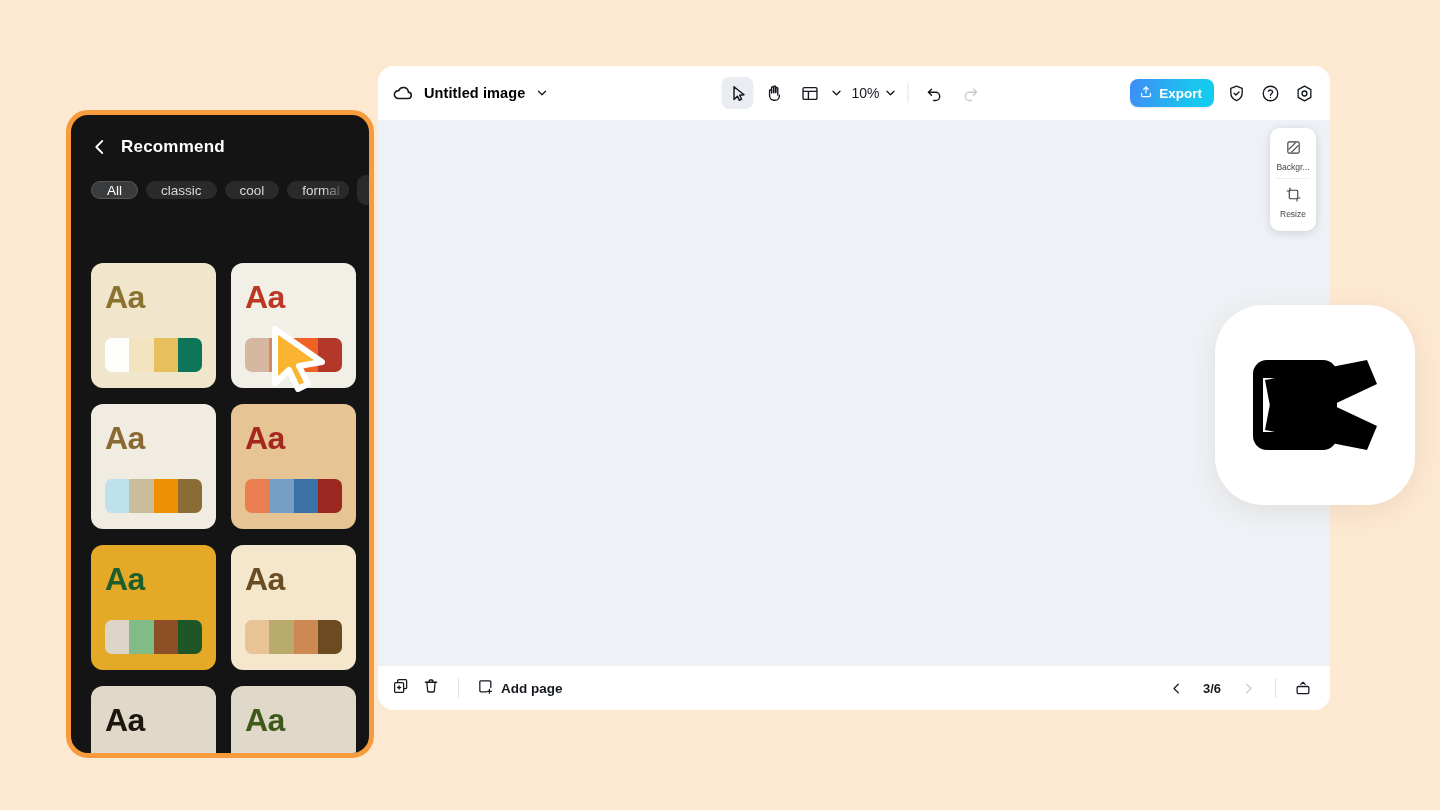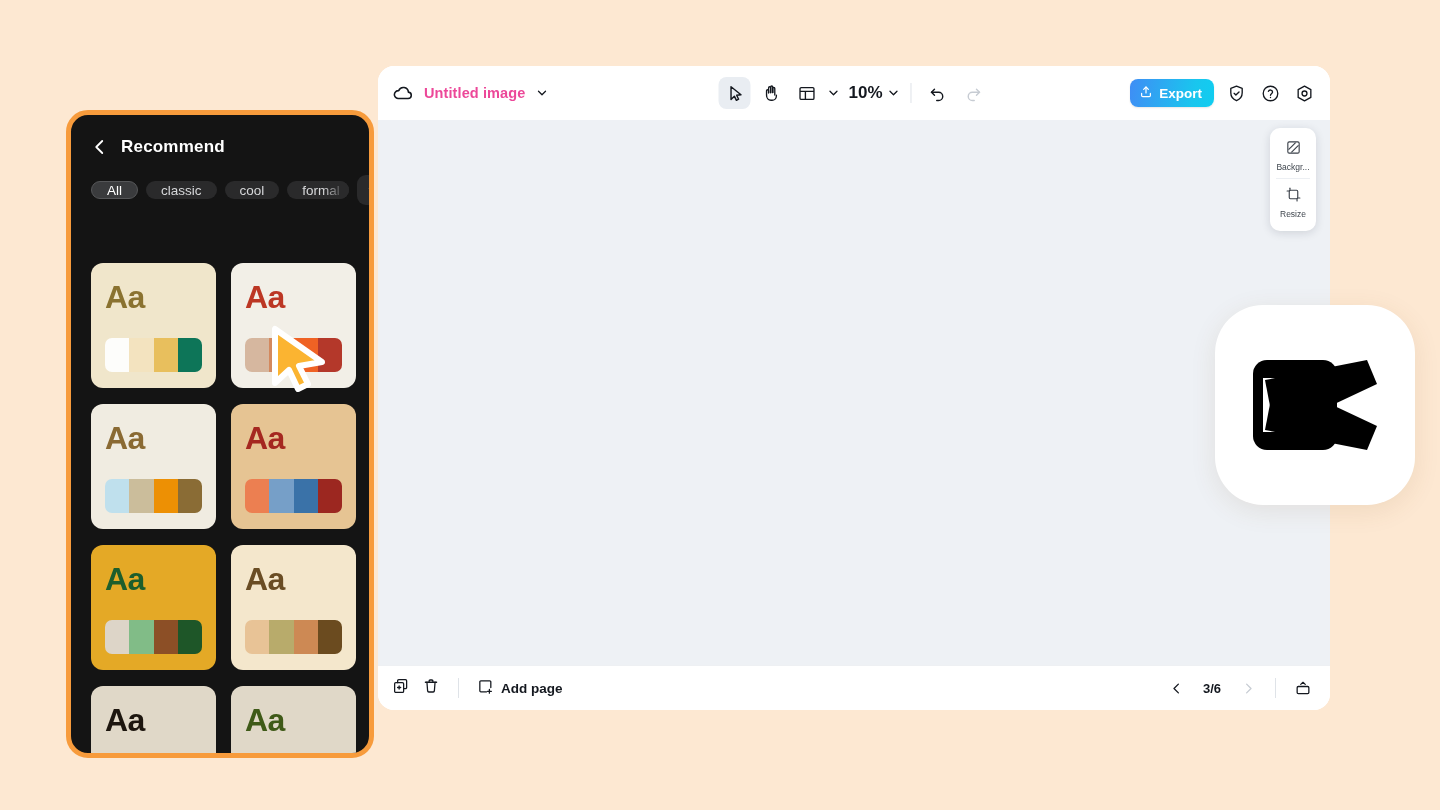--- a/index.html
+++ b/index.html
@@ -28,32 +28,32 @@
     background: #ffffff;
     display: flex; align-items: center;
     padding: 0 14px;
   }
   .tb-left { display: flex; align-items: center; gap: 10px; }
   .tb-center { position: absolute; left: 50%; transform: translateX(-50%);
                display: flex; align-items: center; gap: 4px; }
   .tb-right { margin-left: auto; display: flex; align-items: center; gap: 10px; }
 
   .cloud-icon { width: 22px; height: 22px; display: block; }
-  .doc-title { font-size: 14.5px; font-weight: 700; color: #ec4899; letter-spacing: .1px; }
+  .doc-title { font-size: 14.5px; font-weight: 700; color: #000000; letter-spacing: .1px; }
   .chev { width: 14px; height: 14px; display: block; }
 
   .tool-btn {
     width: 32px; height: 32px; border-radius: 8px;
     display: flex; align-items: center; justify-content: center;
     background: transparent;
   }
   .tool-btn.active { background: #e9edf2; }
   .tool-btn svg { display: block; }
 
-  .zoom-val { font-size: 17px; font-weight: 700; color: #14181f; margin-left: 4px; }
+  .zoom-val { font-size: 14px; font-weight: 400; color: #14181f; margin-left: 4px; }
   .tb-sep { width: 1px; height: 20px; background: #dfe3e8; margin: 0 6px; }
 
   .export-btn {
     height: 28px; padding: 0 12px 0 9px;
     border-radius: 8px;
     background: linear-gradient(100deg, #3f8df5 0%, #19c6ee 75%, #10cdf0 100%);
     display: flex; align-items: center; gap: 6px;
     color: #fff; font-size: 13.5px; font-weight: 700;
     box-shadow: 0 1px 2px rgba(0,0,0,.1);
   }

